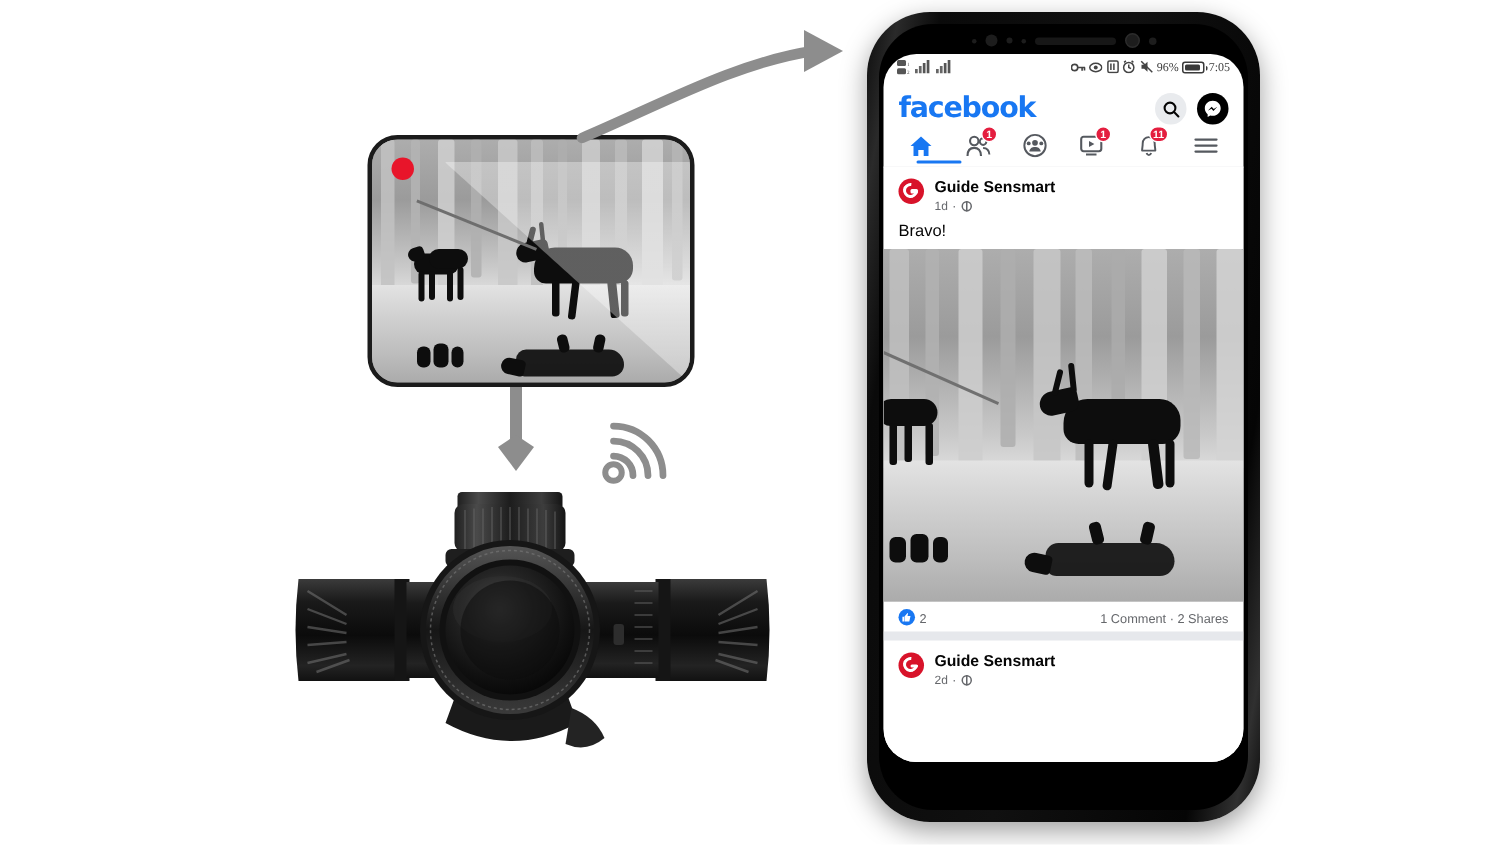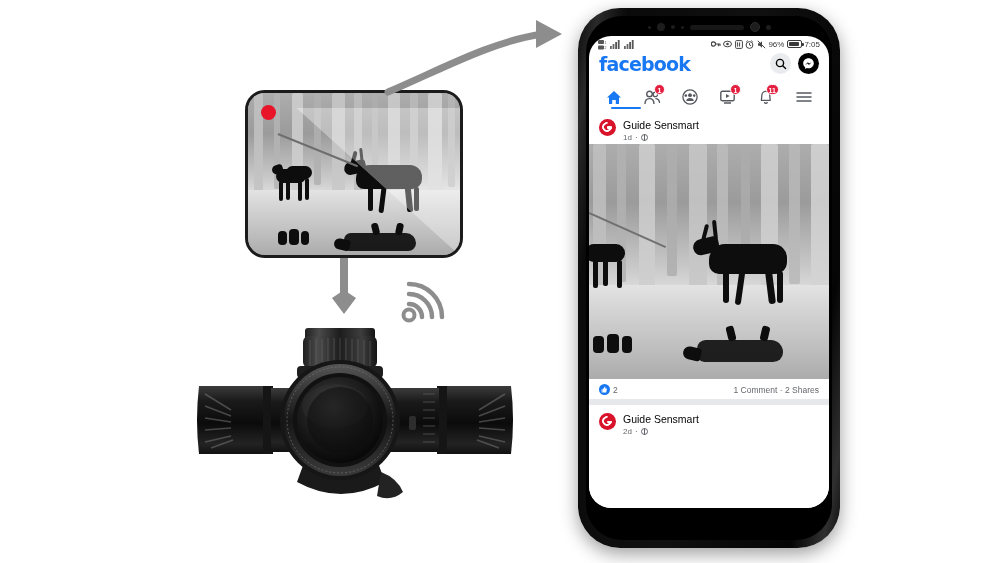--- a/index.html
+++ b/index.html
@@ -68,32 +68,32 @@
     display:flex;align-items:center;justify-content:center;gap:6px;
   }
   .sensor{background:#1d1d1d;border-radius:50%;}
   .speaker{width:54px;height:5px;border-radius:3px;background:#171717;}
 
   
   .statusbar{
     height:17px;display:flex;align-items:center;justify-content:space-between;
     padding:0 9px;font-size:8px;color:#3a3a3a;font-family:"Liberation Sans", sans-serif;
   }
-  .sb-left,.sb-right{display:flex;align-items:flex-start;gap:3px;}
+  .sb-left,.sb-right{display:flex;align-items:center;gap:3px;font-family:Liberation Serif, serif;}
   .sb-right{gap:2.5px;font-size:8px;}
   .batt{
     width:15px;height:8px;border:1px solid #3a3a3a;border-radius:2px;position:relative;
     box-sizing:border-box;padding:1px;
   }
   .batt::after{content:"";position:absolute;right:-3px;top:2px;width:1.5px;height:3px;background:#3a3a3a;border-radius:0 1px 1px 0;}
   .batt i{display:block;height:100%;width:92%;background:#3a3a3a;border-radius:1px;}
 
   
   .fb-head{
-    height:30px;display:flex;align-items:flex-start;justify-content:space-between;
+    height:30px;display:flex;align-items:flex-end;justify-content:space-between;
     padding:0 10px;
   }
   .fb-logo{
     font-size:19px;font-weight:bold;color:#1877F2;letter-spacing:-.8px;
     font-family:"DejaVu Sans", sans-serif;
   }
   .head-icons{display:flex;gap:7px;align-items:center;}
   .circ{width:21px;height:21px;border-radius:50%;display:flex;align-items:center;justify-content:center;}
   .circ.gray{background:#e9ebee;}
   .circ.black{background:#000;}
@@ -117,21 +117,21 @@
   .glogo{
     width:17px;height:17px;border-radius:50%;background:#d8132a;flex:none;position:relative;
   }
   .glogo::before{
     content:"";position:absolute;left:3.4px;top:3.2px;width:10px;height:10px;border-radius:50%;
     border:2.4px solid #fff;border-right-color:transparent;transform:rotate(-38deg);box-sizing:border-box;
   }
   .glogo::after{
     content:"";position:absolute;left:7.6px;top:7.4px;width:5px;height:2.4px;background:#fff;border-radius:1px;
   }
-  .pname{font-size:10.5px;font-weight:normal;color:#050505;line-height:1.25;}
+  .pname{font-size:10.5px;font-weight:bold;color:#050505;line-height:1.25;}
   .pmeta{font-size:8px;color:#65676b;display:flex;align-items:center;gap:3px;margin-top:1px;}
   .globe{
     width:7px;height:7px;border-radius:50%;border:1px solid #65676b;position:relative;box-sizing:border-box;
   }
   .globe::before{content:"";position:absolute;left:2.2px;top:-1px;width:0;height:7px;border-left:1px solid #65676b;}
   .ptext{font-size:11px;color:#050505;padding:4px 10px 6px;}
   .pmedia{position:relative;width:100%;height:235px;background:#9b9b9b;overflow:hidden;}
 
   .pstats{
     display:flex;align-items:center;justify-content:space-between;
@@ -453,20 +453,21 @@
               <span class="glogo"></span>
               <span>
                 <div class="pname">Guide Sensmart</div>
                 <div class="pmeta">
                   <span>1d</span>
                   <span>·</span>
                   <span class="globe"></span>
                 </div>
               </span>
             </div>
+            <div class="ptext">Bravo!</div>
 
             <div class="pmedia">
               <div class="thermal">
                 <div class="sky" style="height:62%"></div>
                 <div class="trunk" style="left:4px;width:13px;height:148px;background:#c0c0c0;"></div>
                 <div class="trunk" style="left:28px;width:9px;height:138px;background:#b2b2b2;"></div>
                 <div class="trunk" style="left:50px;width:16px;height:150px;background:#cecece;"></div>
                 <div class="trunk" style="left:78px;width:10px;height:132px;background:#aeaeae;"></div>
                 <div class="trunk" style="left:100px;width:18px;height:146px;background:#c7c7c7;"></div>
                 <div class="trunk" style="left:128px;width:11px;height:150px;background:#bcbcbc;"></div>

